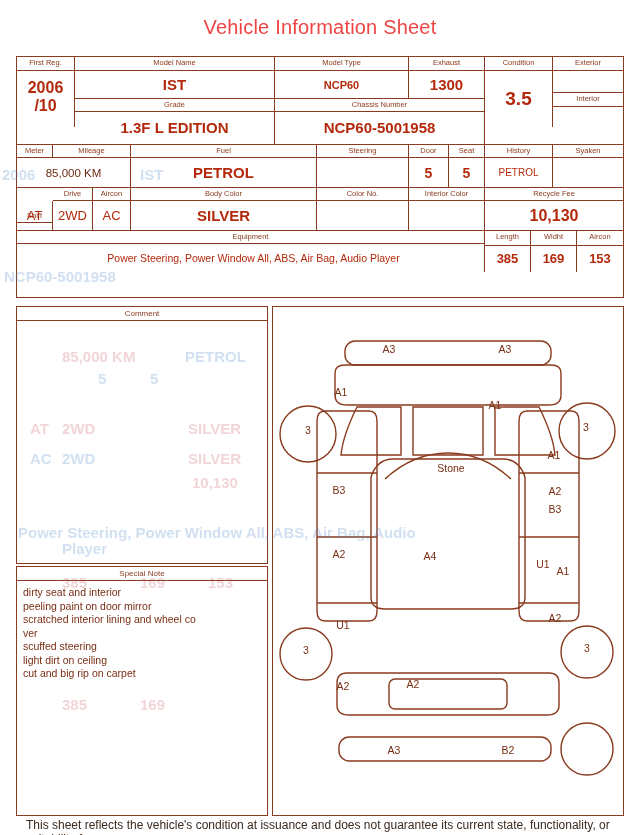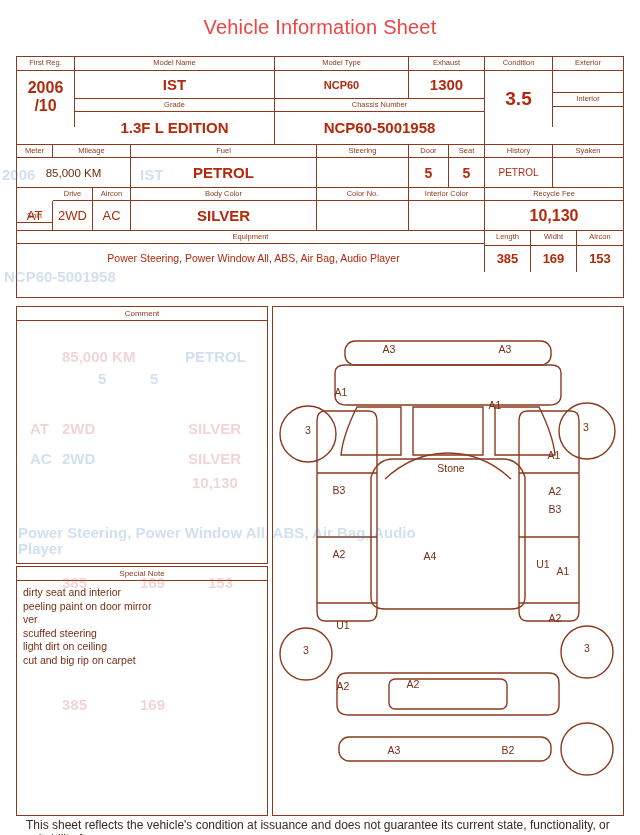--- a/index.html
+++ b/index.html
@@ -278,20 +278,21 @@
   <div id="commentBox">
     <div class="panel-head">Comment</div>
     <div class="note-list"></div>
   </div>
 
   <div id="specialBox">
     <div class="panel-head">Special Note</div>
     <div class="note-list" id="specialLines">
         <div>dirty seat and interior</div>
         <div>peeling paint on door mirror</div>
+        <div>scratched interior lining and wheel co</div>
         <div>ver</div>
         <div>scuffed steering</div>
         <div>light dirt on ceiling</div>
         <div>cut and big rip on carpet</div>
       </div>
   </div>
 
   <div id="diagram">
     <svg width="350" height="508" viewBox="0 0 350 508" xmlns="http://www.w3.org/2000/svg">
       <g fill="none" stroke="#8a3a1e" stroke-width="1.4">
@@ -372,21 +373,21 @@
       <div class="wm" style="left: 98px; top: 370px;">5</div>
       <div class="wm" style="left: 150px; top: 370px;">5</div>
       <div class="wm2" style="left: 30px; top: 420px;">AT</div>
       <div class="wm2" style="left: 62px; top: 420px;">2WD</div>
       <div class="wm2" style="left: 188px; top: 420px;">SILVER</div>
       <div class="wm" style="left: 30px; top: 450px;">AC</div>
       <div class="wm" style="left: 62px; top: 450px;">2WD</div>
       <div class="wm2" style="left: 188px; top: 450px;">SILVER</div>
       <div class="wm2" style="left: 192px; top: 474px;">10,130</div>
       <div class="wm" style="left: 18px; top: 524px;">Power Steering, Power Window  All, ABS, Air Bag, Audio</div>
-      <div class="wm" style="left: 18px; top: 540px;">Player</div>
+      <div class="wm" style="left: 18px; top: 540px; padding-left: 44px;">Player</div>
       <div class="wm2" style="left: 62px; top: 574px;">385</div>
       <div class="wm2" style="left: 140px; top: 574px;">169</div>
       <div class="wm2" style="left: 208px; top: 574px;">153</div>
       <div class="wm2" style="left: 62px; top: 696px;">385</div>
       <div class="wm2" style="left: 140px; top: 696px;">169</div>
     </div>
 
   <div class="footer">This sheet reflects the vehicle's condition at issuance and does not guarantee its current state, functionality, or suitability for any purpose</div>
 </div>
 

